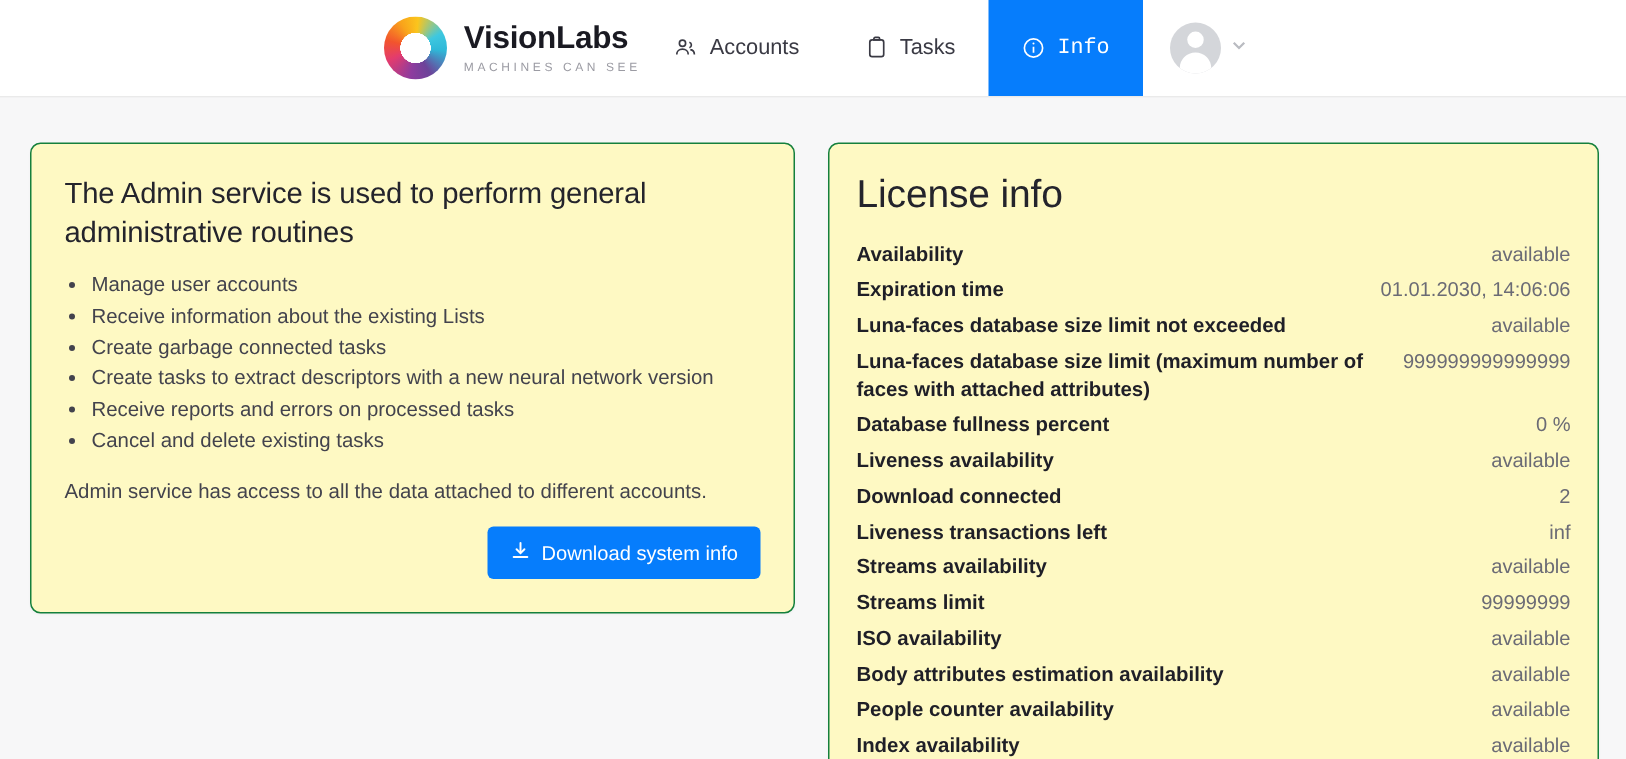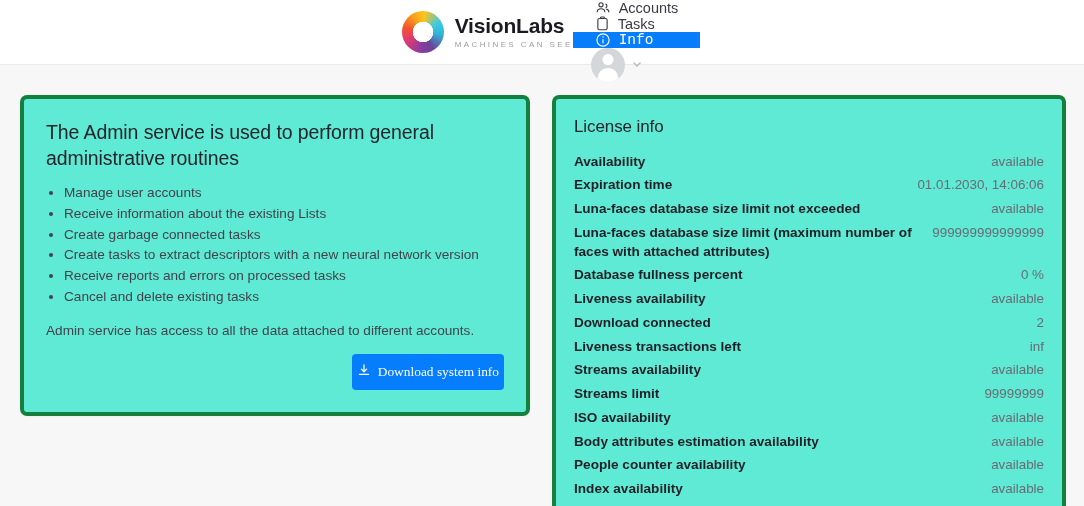--- a/index.html
+++ b/index.html
@@ -46,21 +46,21 @@
   .brand-text { display: flex; flex-direction: column; justify-content: center; }
   .brand-name {
     font-size: 21px; font-weight: 700; color: #1a1a22;
     letter-spacing: -0.2px; line-height: 1.05;
   }
   .brand-tag {
     font-size: 8px; color: #9b9ba3; letter-spacing: 2.4px;
     font-weight: 400; margin-top: 3px;
   }
 
-  .nav { display: flex; align-items: stretch; flex-direction: column; }
+  .nav { display: flex; align-items: stretch; }
   .nav-item {
     display: flex; align-items: center; gap: 8px;
     padding: 0 22px;
     font-size: 14.5px; color: #3a3a44;
     cursor: pointer;
     text-decoration: none;
   }
   .nav-item.active { background: #067dfc; color: #ffffff; font-family: Liberation Mono, monospace; }
   .nav-icon { display: flex; align-items: center; }
   .nav-icon svg { display: block; }
@@ -86,22 +86,22 @@
   .chev { color: #b9bbc1; }
 
   
   .main {
     display: flex;
     gap: 22px;
     padding: 30px 18px 0 20px;
     align-items: flex-start;
   }
   .card {
-    background: #5eead4;
-    border: 4px solid #15803d;
+    background: #fef9c3;
+    border: 1px solid #15803d;
     border-radius: 7px;
     box-shadow: 0 1px 2px rgba(0,0,0,0.03);
   }
   .card-left { width: 510px; padding: 20px 22px 22px 22px; }
   .card-right { width: 514px; padding: 18px 18px 14px 18px; }
 
   .left-title {
     font-size: 19.5px; color: #24242c; font-weight: 400;
     line-height: 1.34; letter-spacing: -0.1px;
   }
@@ -110,28 +110,28 @@
     font-size: 13.6px; color: #43434d; line-height: 1.52;
     list-style: disc;
   }
   .left-note {
     margin-top: 16px; font-size: 13.6px; color: #43434d;
   }
   .btn-row { display: flex; justify-content: flex-end; margin-top: 16px; }
   .btn-download {
     background: #067dfc; color: #ffffff;
     border: none; border-radius: 4px;
-    padding: 9px 5px;
-    font-size: 13.4px; font-family: Liberation Serif, serif;
+    padding: 9px 15px;
+    font-size: 13.4px; font-family: Liberation Sans, sans-serif;
     display: inline-flex; align-items: center; gap: 7px;
     cursor: pointer;
   }
 
   .right-title {
-    font-size: 17px; color: #24242c; font-weight: 400;
+    font-size: 26px; color: #24242c; font-weight: 400;
     margin-bottom: 13px; letter-spacing: -0.1px;
   }
   .info-row {
     display: flex; align-items: flex-start; justify-content: space-between;
     gap: 18px; padding: 2.5px 0;
   }
   .info-label {
     font-size: 13.6px; font-weight: 700; color: #1f1f27;
     line-height: 1.38; max-width: 345px;
   }

